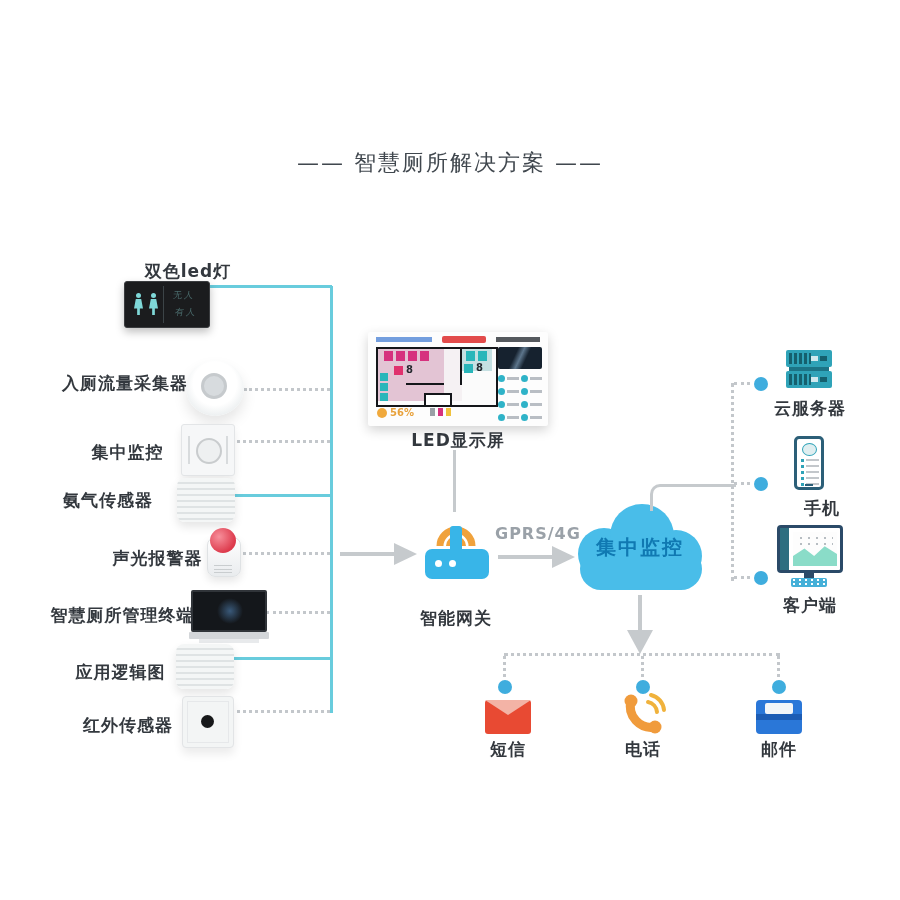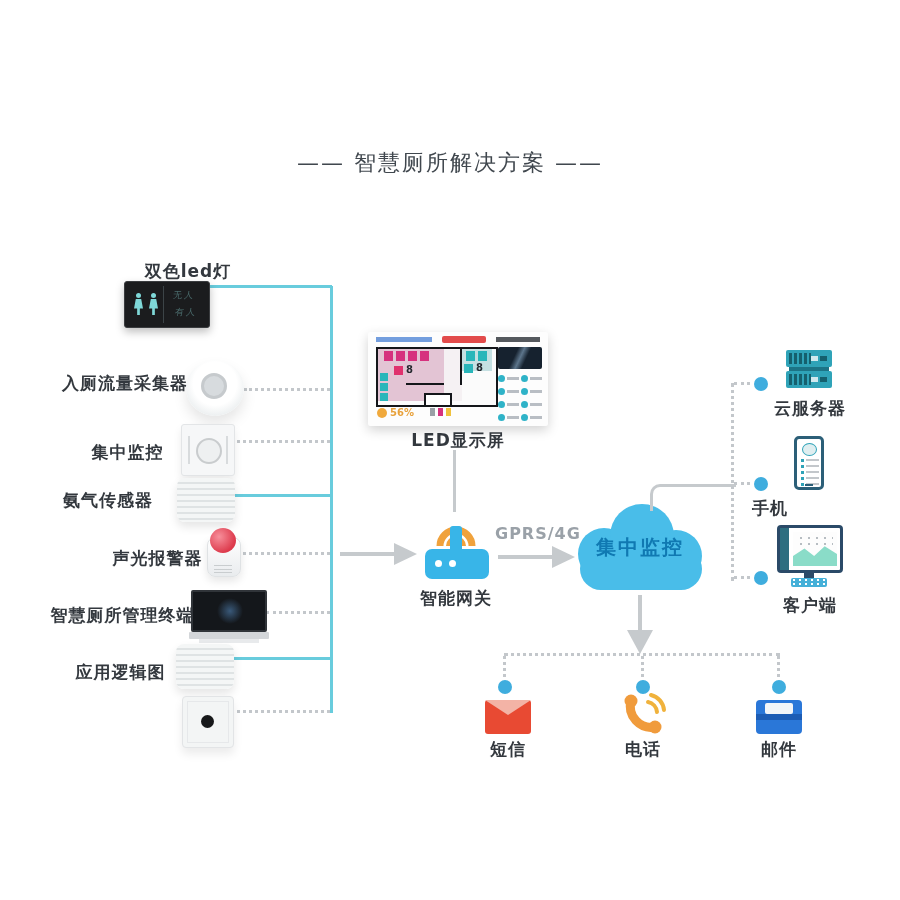--- a/index.html
+++ b/index.html
@@ -150,20 +150,21 @@
   <div class="cyan-h" style="left:232px;top:657px;width:100px;"></div>
   <div class="dot-h" style="left:230px;top:710px;width:100px;"></div>
 
   <div class="lbl" style="left:128px;top:260px;width:120px;">双色led灯</div>
   <div class="lbl" style="left:45px;top:372px;width:160px;">入厕流量采集器</div>
   <div class="lbl" style="left:60px;top:441px;width:135px;">集中监控</div>
   <div class="lbl" style="left:28px;top:489px;width:160px;">氨气传感器</div>
   <div class="lbl" style="left:75px;top:547px;width:165px;">声光报警器</div>
   <div class="lbl" style="left:30px;top:604px;width:185px;">智慧厕所管理终端</div>
   <div class="lbl" style="left:38px;top:661px;width:165px;">应用逻辑图</div>
+  <div class="lbl" style="left:48px;top:714px;width:160px;">红外传感器</div>
 
   <div class="abs" id="led-panel">
     <span class="split"></span>
     <span class="person" style="left:9px;top:11px;">
         <span class="head"></span>
         <span class="body"></span>
       </span>
     <span class="person" style="left:24px;top:11px;">
         <span class="head"></span>
         <span class="body"></span>
@@ -258,21 +259,21 @@
 
   <svg class="abs" style="left:430px;top:512px;" width="52" height="36" viewBox="0 0 52 36">
     <path d="M10 34 A16 16 0 0 1 42 34" stroke="#f0a23c" stroke-width="7" fill="none"></path>
     <path d="M19 34 A7 7 0 0 1 33 34" stroke="#f0a23c" stroke-width="6" fill="none"></path>
   </svg>
   <div class="abs" id="gw-antenna"></div>
   <div class="abs" id="gw-body">
     <span class="d" style="left:10px;"></span>
       <span class="d" style="left:24px;"></span>
   </div>
-  <div class="lbl" style="left:396px;top:587px;width:120px;">智能网关</div>
+  <div class="lbl" style="left:396px;top:607px;width:120px;">智能网关</div>
 
   <div class="lbl lbl-sm" style="left:495px;top:524px;width:80px;color:#9aa1a8;font-weight:700;">GPRS/4G</div>
   <div class="gray-h" style="left:498px;top:555px;width:56px;"></div>
   <div class="arrow-r" style="left:552px;top:546px;"></div>
 
   <svg class="abs" style="left:566px;top:498px;" width="148" height="100" viewBox="0 0 148 100">
     <g fill="#49bde9">
       <circle cx="38" cy="56" r="26"></circle>
       <circle cx="76" cy="38" r="32"></circle>
       <circle cx="110" cy="58" r="26"></circle>
@@ -306,21 +307,21 @@
     <span class="ph-dot" style="top:26px;"></span>
       <span class="ph-row" style="top:26px;"></span>
     <span class="ph-dot" style="top:32px;"></span>
       <span class="ph-row" style="top:32px;"></span>
     <span class="ph-dot" style="top:38px;"></span>
       <span class="ph-row" style="top:38px;"></span>
     <span class="ph-dot" style="top:44px;"></span>
       <span class="ph-row" style="top:44px;"></span>
     <span class="home"></span>
   </div>
-  <div class="lbl" style="left:740px;top:497px;width:60px;">手机</div>
+  <div class="lbl" style="left:792px;top:497px;width:60px;">手机</div>
 
   <div class="abs" id="monitor">
     <span class="side"></span>
     <span class="mchart">
         <span class="pts"></span>
         <span class="mount"></span>
       </span>
   </div>
   <div class="abs" id="mon-neck"></div>
   <div class="abs" id="mon-base"></div>

